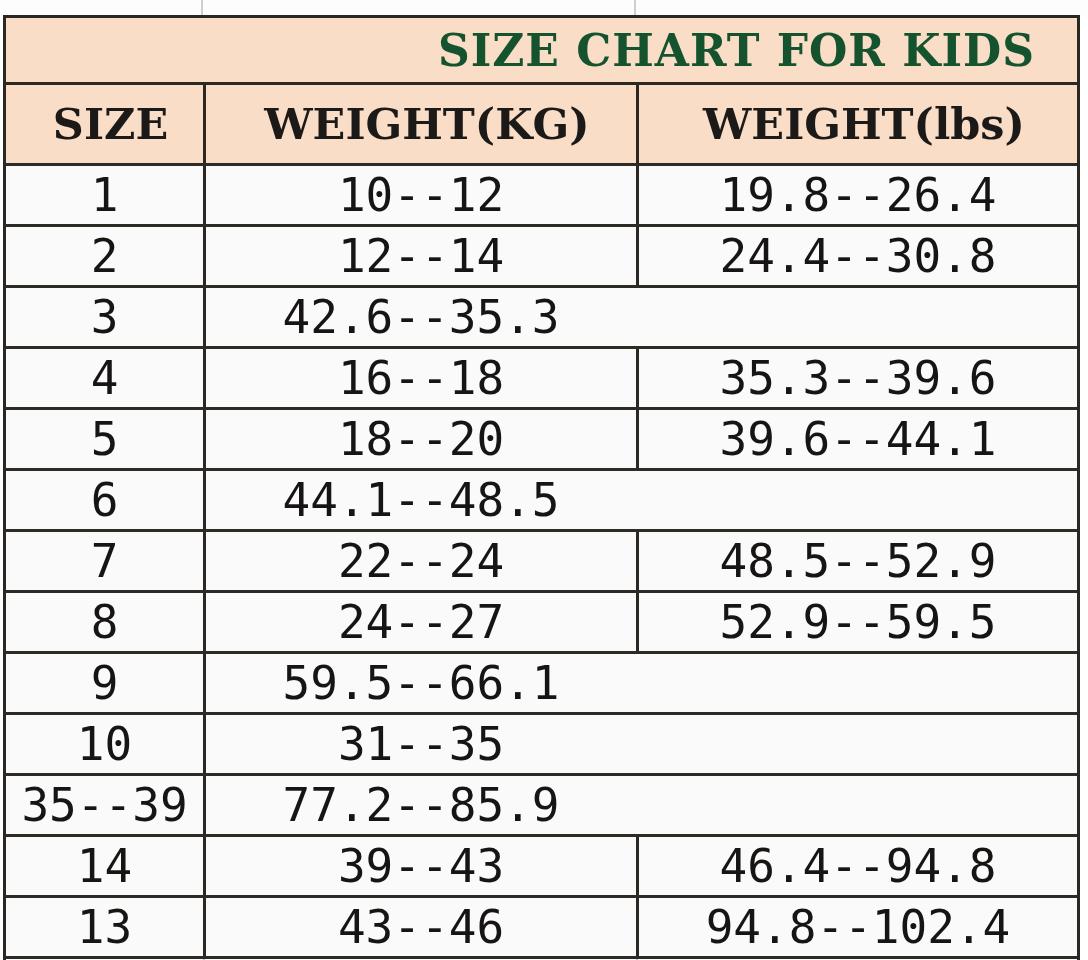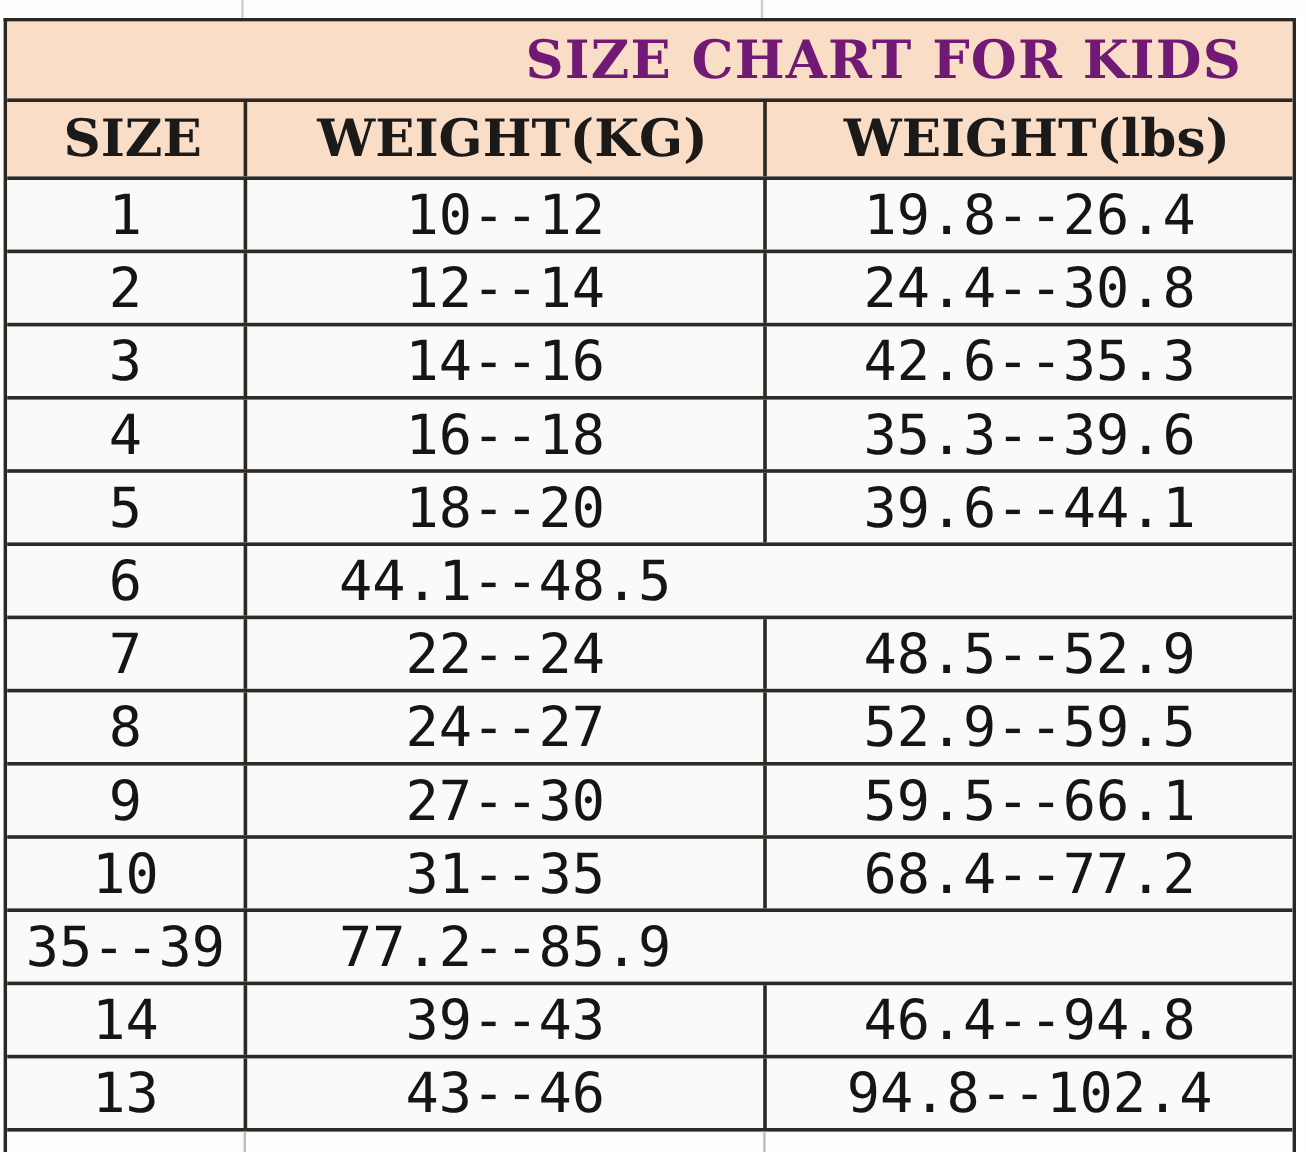--- a/index.html
+++ b/index.html
@@ -25,41 +25,41 @@
   }
 
   .title-row{
     height:64px;
     background:#f9ddc7;
     display:flex;align-items:center;justify-content:flex-end;
     padding-right:42px;
     font-weight:700;
     font-size:44px;
     letter-spacing:1px;
-    color:#701a75;
+    color:#14532d;
   }
 
   .grid-row{
     display:grid;
     grid-template-columns:197px 433px 1fr;
   }
   .grid-row > div{
     display:flex;align-items:center;justify-content:center;
     box-sizing:border-box;
   }
   .grid-row > div + div{border-left:3px solid #2b2723;}
 
   .header-row{
     border-top:3px solid #2b2723;
     background:#f9ddc7;
     font-weight:700;
     font-size:43px;
     color:#1c1a18;
   }
-  .header-row > div{height:62px;padding-left:12px;}
+  .header-row > div{height:78px;padding-left:12px;}
 
   .row{
     border-top:3px solid #2e2a26;
     background:#fbfafa;
     font-family:"DejaVu Sans Mono","Liberation Mono",monospace;
     font-size:46px;
     letter-spacing:0px;
     color:#171513;
   }
   .row > div{height:58px;}
@@ -95,21 +95,20 @@
         <div>10--12</div>
         <div>19.8--26.4</div>
       </div>
       <div class="grid-row row">
         <div>2</div>
         <div>12--14</div>
         <div>24.4--30.8</div>
       </div>
       <div class="grid-row row">
         <div>3</div>
-        <div>14--16</div>
         <div>42.6--35.3</div>
       </div>
       <div class="grid-row row">
         <div>4</div>
         <div>16--18</div>
         <div>35.3--39.6</div>
       </div>
       <div class="grid-row row">
         <div>5</div>
         <div>18--20</div>
@@ -124,27 +123,25 @@
         <div>22--24</div>
         <div>48.5--52.9</div>
       </div>
       <div class="grid-row row">
         <div>8</div>
         <div>24--27</div>
         <div>52.9--59.5</div>
       </div>
       <div class="grid-row row">
         <div>9</div>
-        <div>27--30</div>
         <div>59.5--66.1</div>
       </div>
       <div class="grid-row row">
         <div>10</div>
         <div>31--35</div>
-        <div>68.4--77.2</div>
       </div>
       <div class="grid-row row">
         <div>35--39</div>
         <div>77.2--85.9</div>
       </div>
       <div class="grid-row row">
         <div>14</div>
         <div>39--43</div>
         <div>46.4--94.8</div>
       </div>

